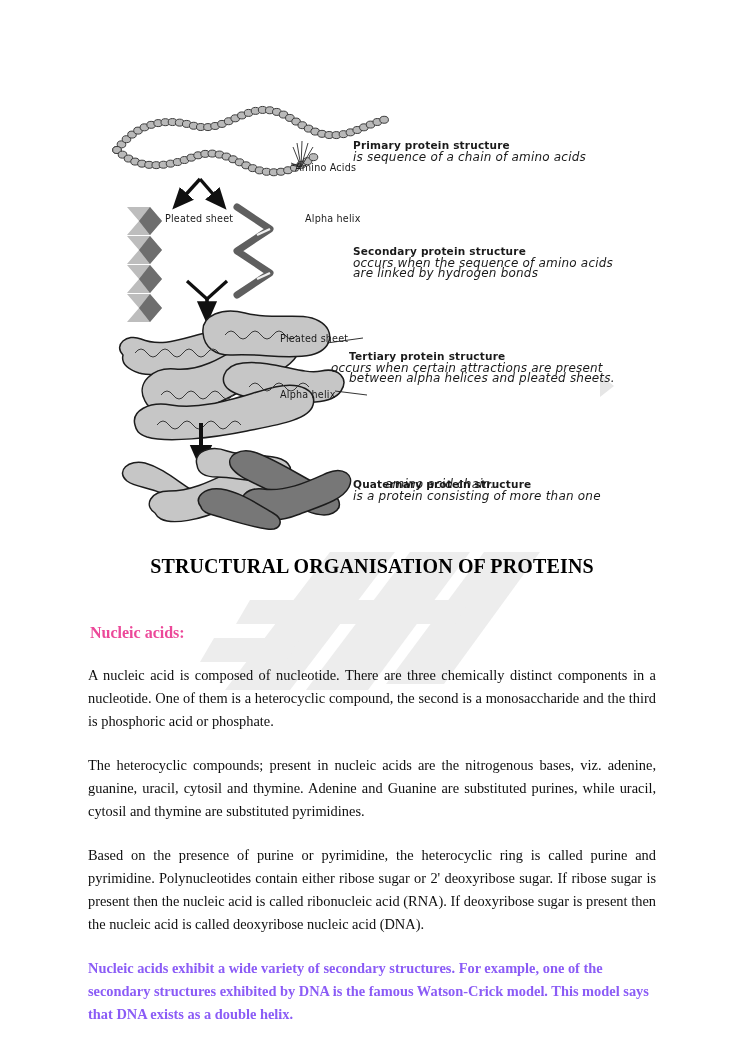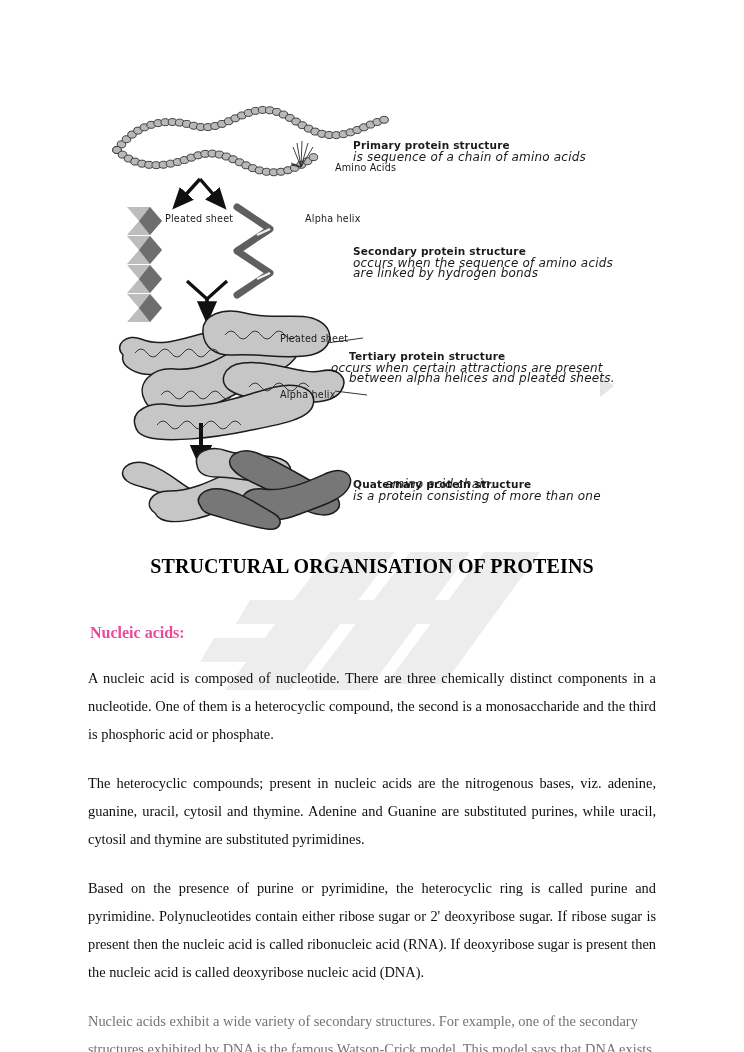--- a/index.html
+++ b/index.html
@@ -74,29 +74,30 @@
     color: #000;
   }
   #section-heading {
     font-weight: bold;
     font-size: 16px;
     margin: 0 0 22px 2px;
     color: #ec4899;
   }
   .para {
     font-size: 14.4px;
-    line-height: 28px;
+    line-height: 23px;
     text-align: justify;
     margin: 0 0 21px 0;
     color: #0e0e0e;
   }
   .para.last {
     text-align: left;
-    color: #737373;
+    color: #8b5cf6;
     margin-bottom: 0;
+    font-weight: bold;
   }
 </style>
 </head>
 <body>
 
 <svg id="watermark" viewBox="0 0 744 1052" xmlns="http://www.w3.org/2000/svg" aria-hidden="true">
   <g fill="#ededed" stroke="none">
 
     <path d="M330 552 L395 552 L290 690 L225 690 Z"></path>
     <path d="M410 552 L470 552 L368 690 L306 690 Z"></path>
@@ -300,21 +301,21 @@
                  C 170 429, 150 424, 140 414 Z"></path>
         <path d="M96 412 C 88 402, 100 392, 116 394 C 136 397, 154 410, 168 418
                  C 180 425, 176 436, 162 434 C 142 431, 122 424, 108 420
                  C 100 418, 97 416, 96 412 Z"></path>
       </g>
     </g>
   </svg>
 
   <div class="fig-label fig-title" style="left:248px; top:44px;">Primary protein structure</div>
   <div class="fig-label fig-sub" style="left:248px; top:57px;">is sequence of a chain of amino acids</div>
-  <div class="fig-label fig-plain" style="left:190px; top:67px;margin-left:40px;">Amino Acids</div>
+  <div class="fig-label fig-plain" style="left:190px; top:67px;">Amino Acids</div>
 
   <div class="fig-label fig-plain" style="left:60px; top:118px;">Pleated sheet</div>
   <div class="fig-label fig-plain" style="left:200px; top:118px;">Alpha helix</div>
   <div class="fig-label fig-title" style="left:248px; top:150px;">Secondary protein structure</div>
   <div class="fig-label fig-sub" style="left:248px; top:163px;">occurs when the sequence of amino acids</div>
   <div class="fig-label fig-sub" style="left:248px; top:173px;">are linked by hydrogen bonds</div>
 
   <div class="fig-label fig-plain" style="left:175px; top:238px;">Pleated sheet</div>
   <div class="fig-label fig-title" style="left:244px; top:255px;">Tertiary protein structure</div>
   <div class="fig-label fig-sub" style="left:226px; top:268px;">occurs when certain attractions are present</div>

